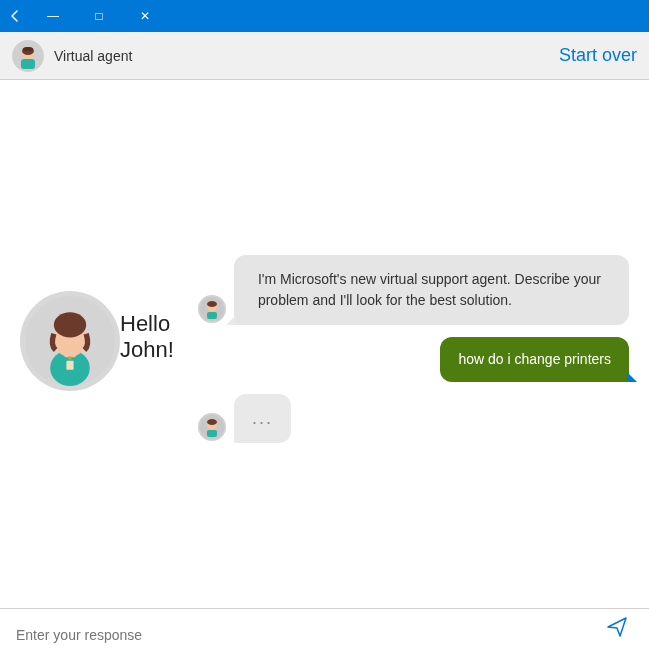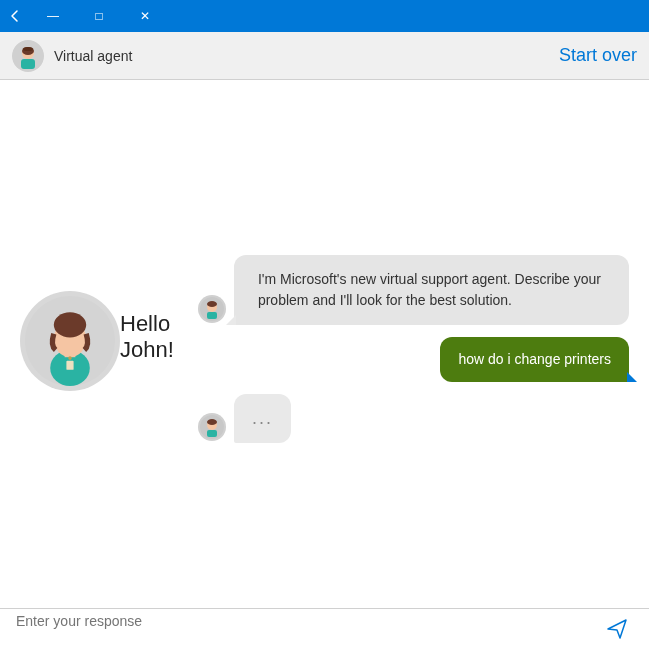--- a/index.html
+++ b/index.html
@@ -212,22 +212,22 @@
       font-size: 18px;
       color: #888;
       letter-spacing: 2px;
     }
 
     
     .input-area {
       border-top: 1px solid #d0d0d0;
       height: 52px;
       display: flex;
-      align-items: flex-start;
-      padding: 4px 16px;
+      align-items: flex-end;
+      padding: 17px 16px;
       flex-shrink: 0;
       background: #fff;
     }
 
     .text-input {
       flex: 1;
       border: none;
       outline: none;
       font-size: 14px;
       color: #555;

